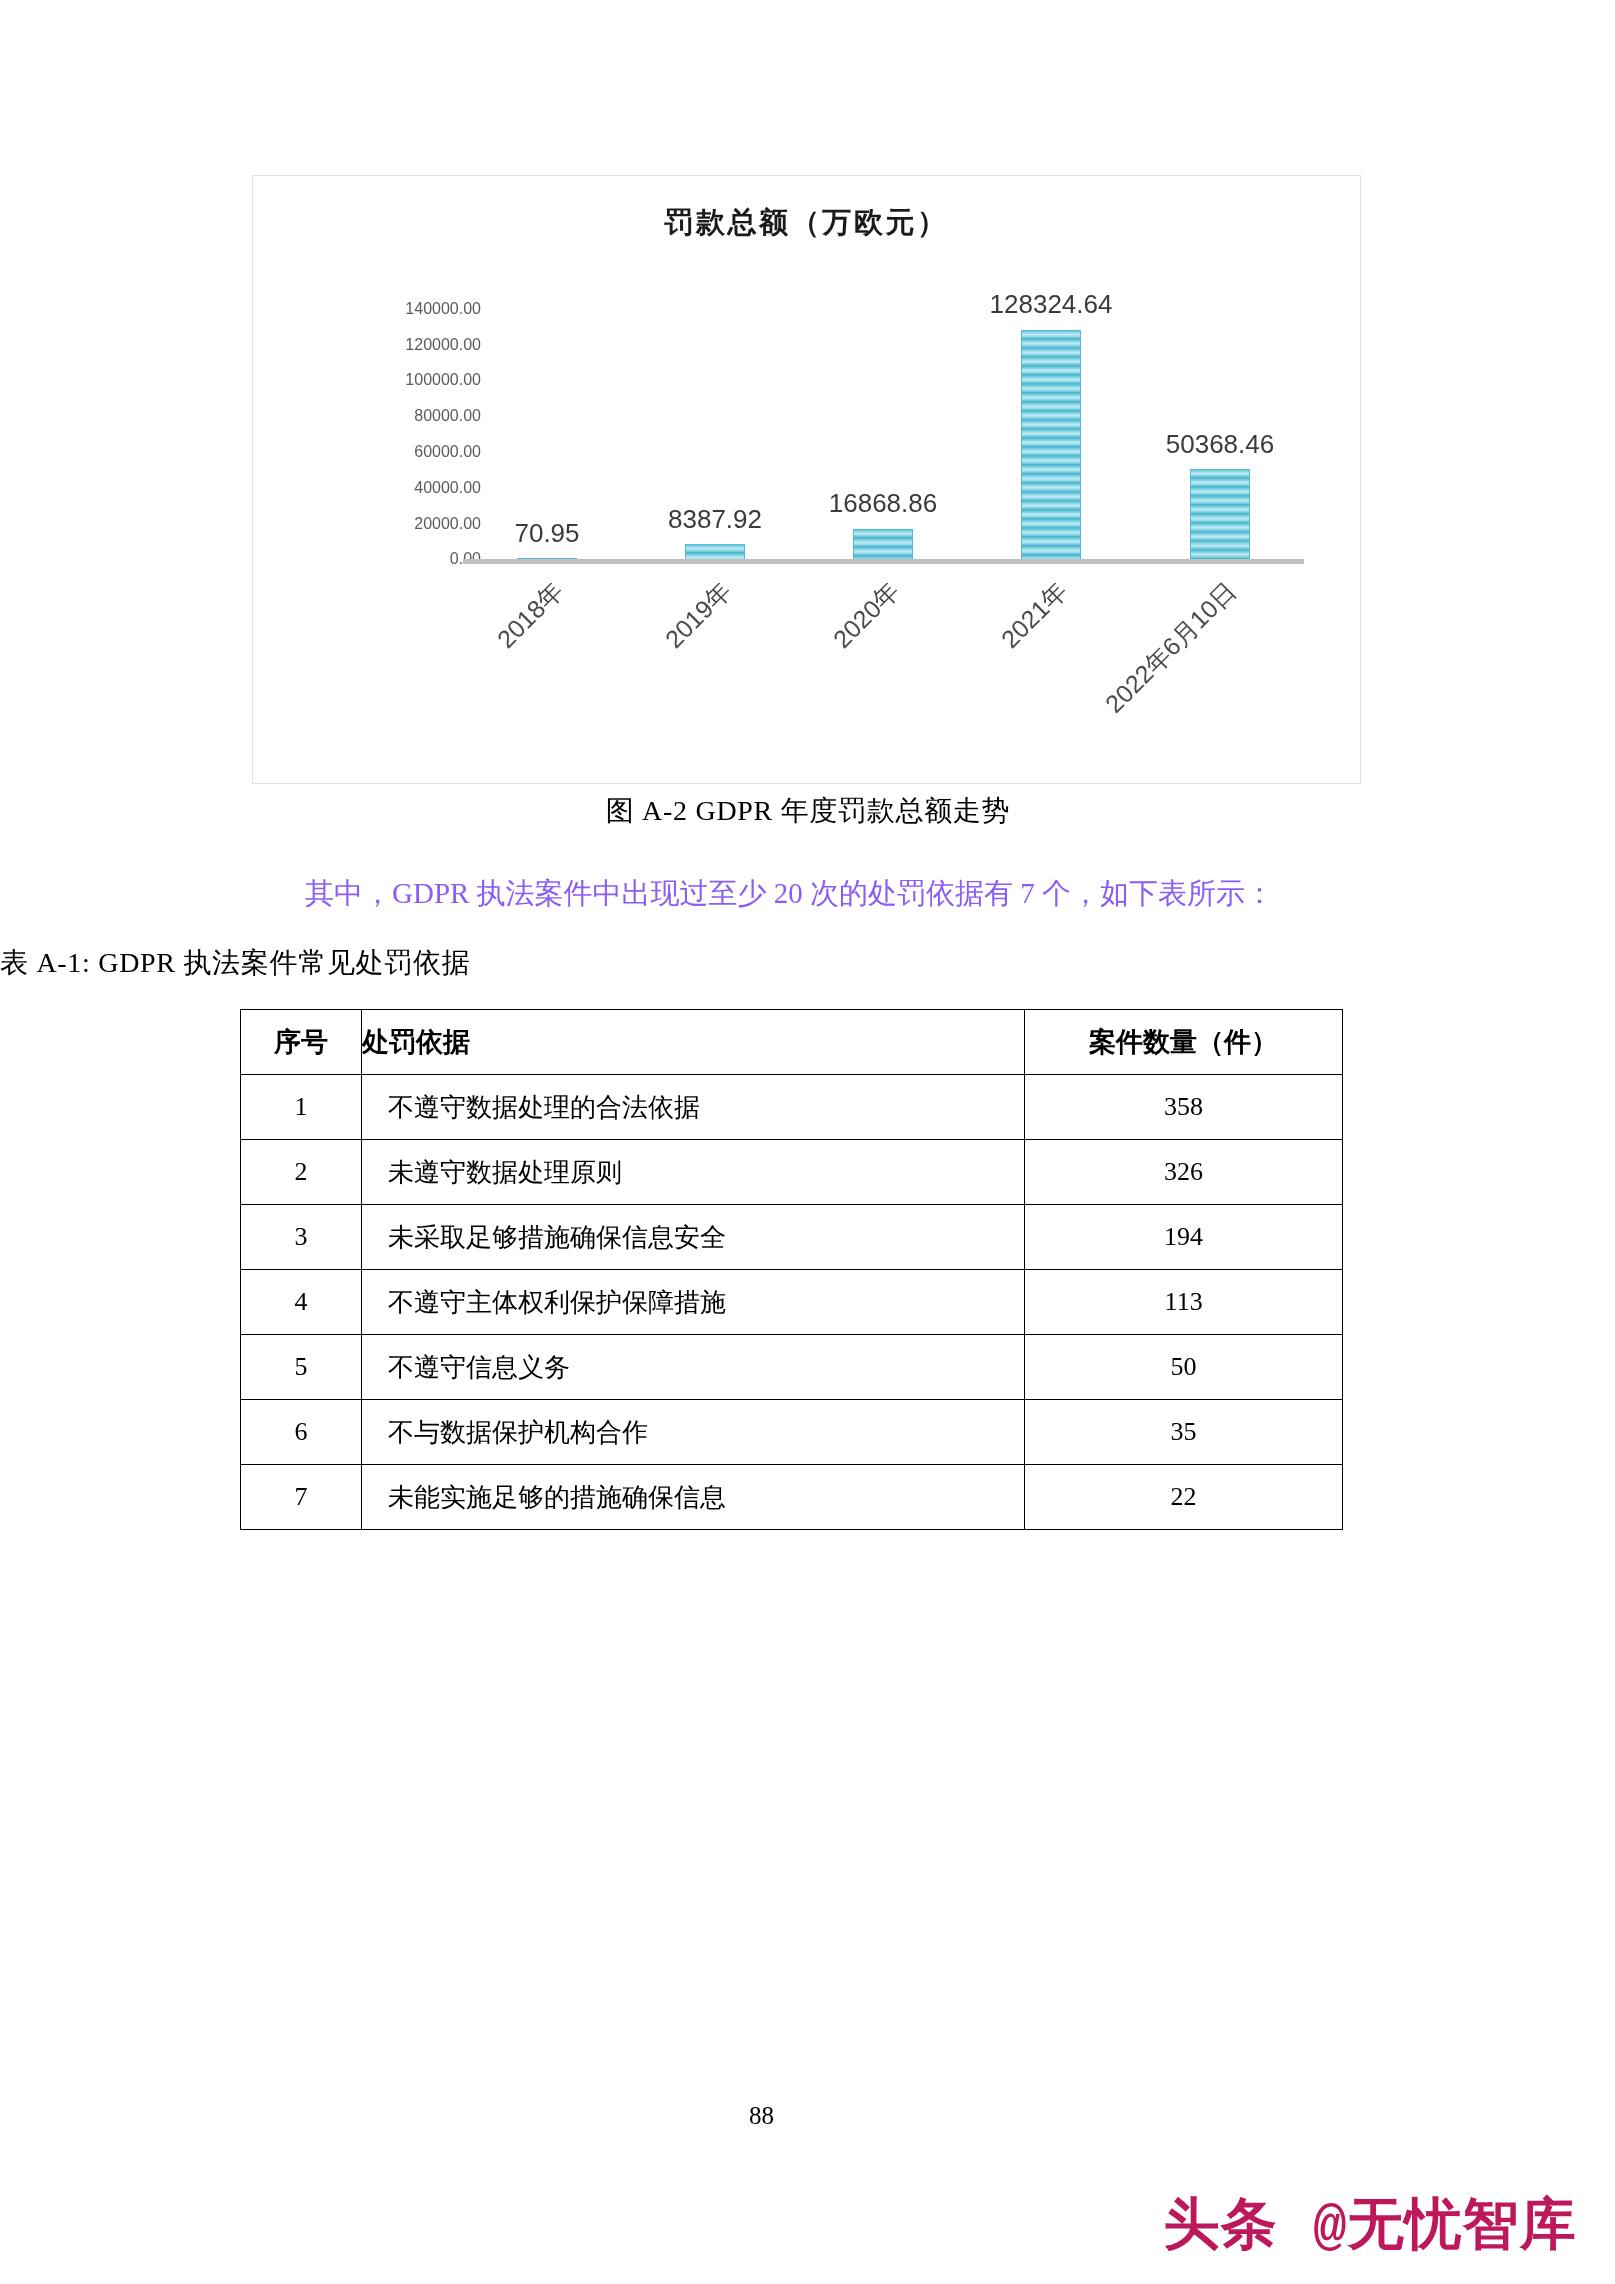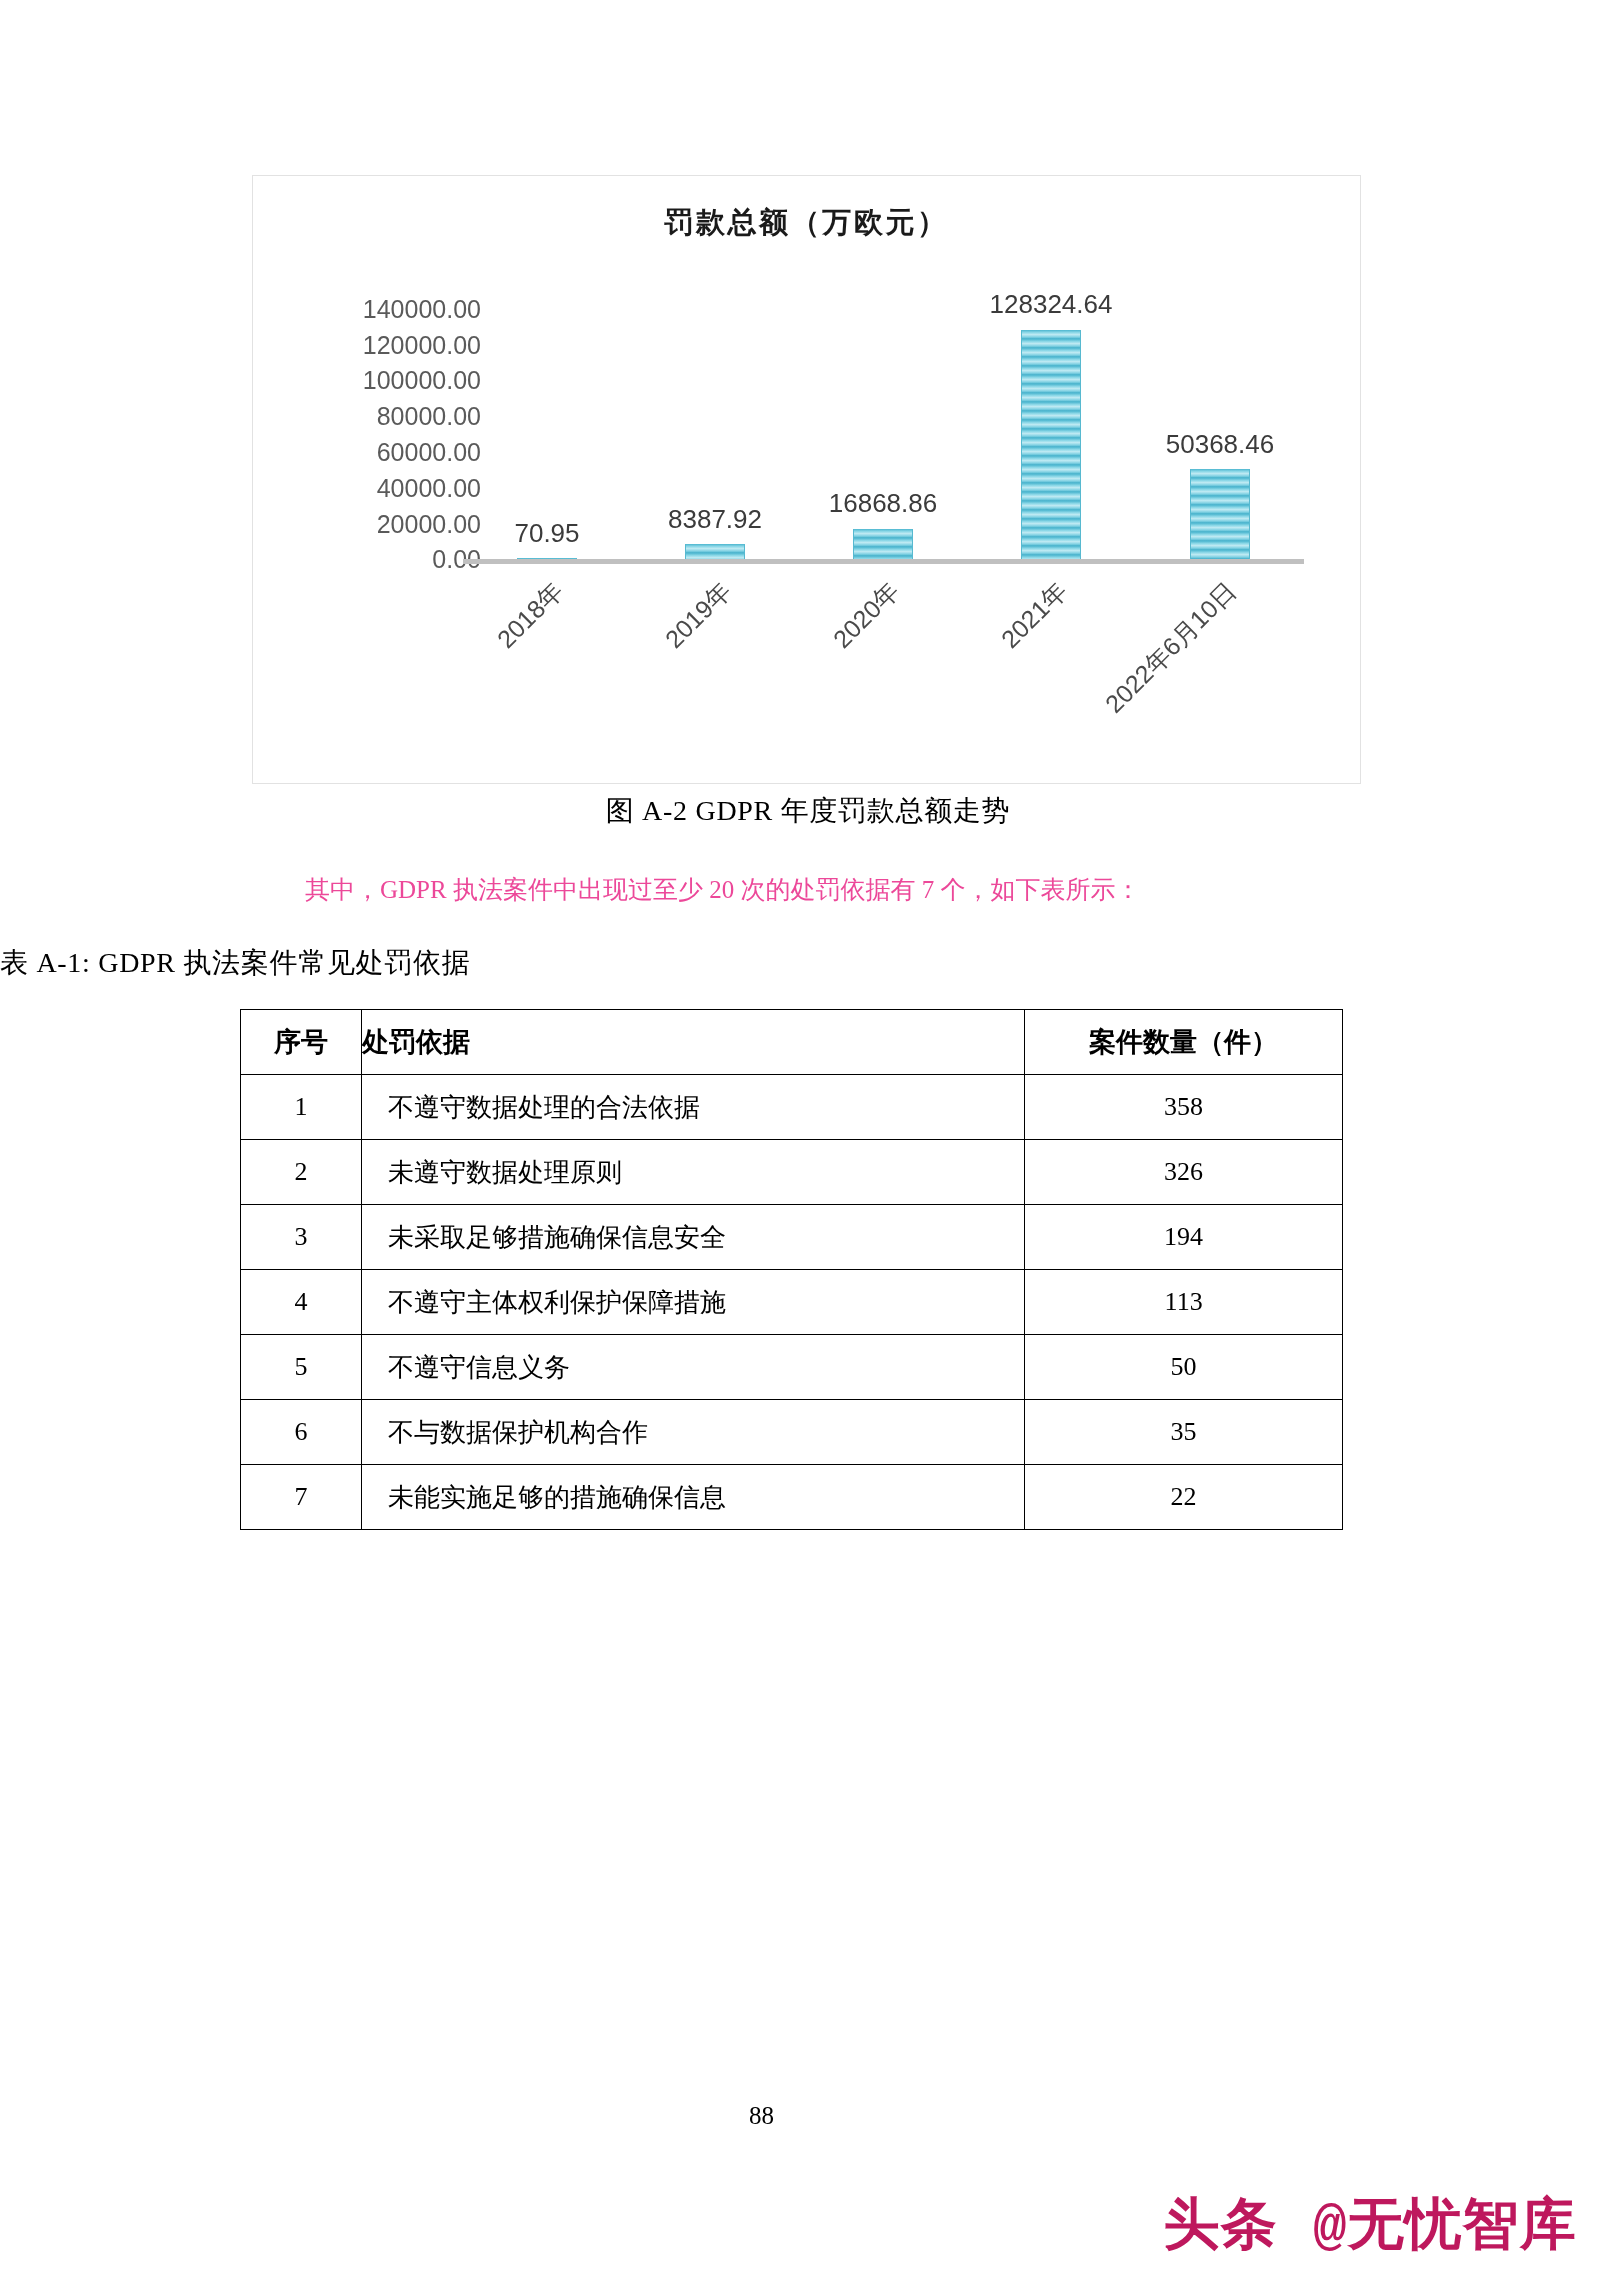--- a/index.html
+++ b/index.html
@@ -48,21 +48,21 @@
     width: 100%; height: 100%;
   }
 
   
   .ytick {
     position: absolute;
     right: 879px;
     width: 196px;
     text-align: right;
     font-family: "Liberation Sans", "DejaVu Sans", sans-serif;
-    font-size: 25px;
+    font-size: 16px;
     color: #5a5a5a;
     line-height: 1;
     transform: translateY(-50%);
     white-space: nowrap;
   }
 
   
   .baseline {
     position: absolute;
     left: 210px;
@@ -121,23 +121,23 @@
     top: 792px;
     text-align: center;
     font-size: 28px;
     color: #000;
     letter-spacing: 0.7px;
   }
   .para {
     position: absolute;
     left: 248px;
     width: 1121px;
-    font-size: 25px;
+    font-size: 29px;
     line-height: 1.62;
-    color: #ec4899;
+    color: #8b5cf6;
     text-align: justify;
   }
   .para.p1 { top: 870px; text-indent: 57px; }
   .para.p2 { top: 1564px; text-indent: 57px; }
 
   .table-caption {
     position: absolute;
     left: 0; width: 1616px;
     top: 944px;
     text-align: left;

